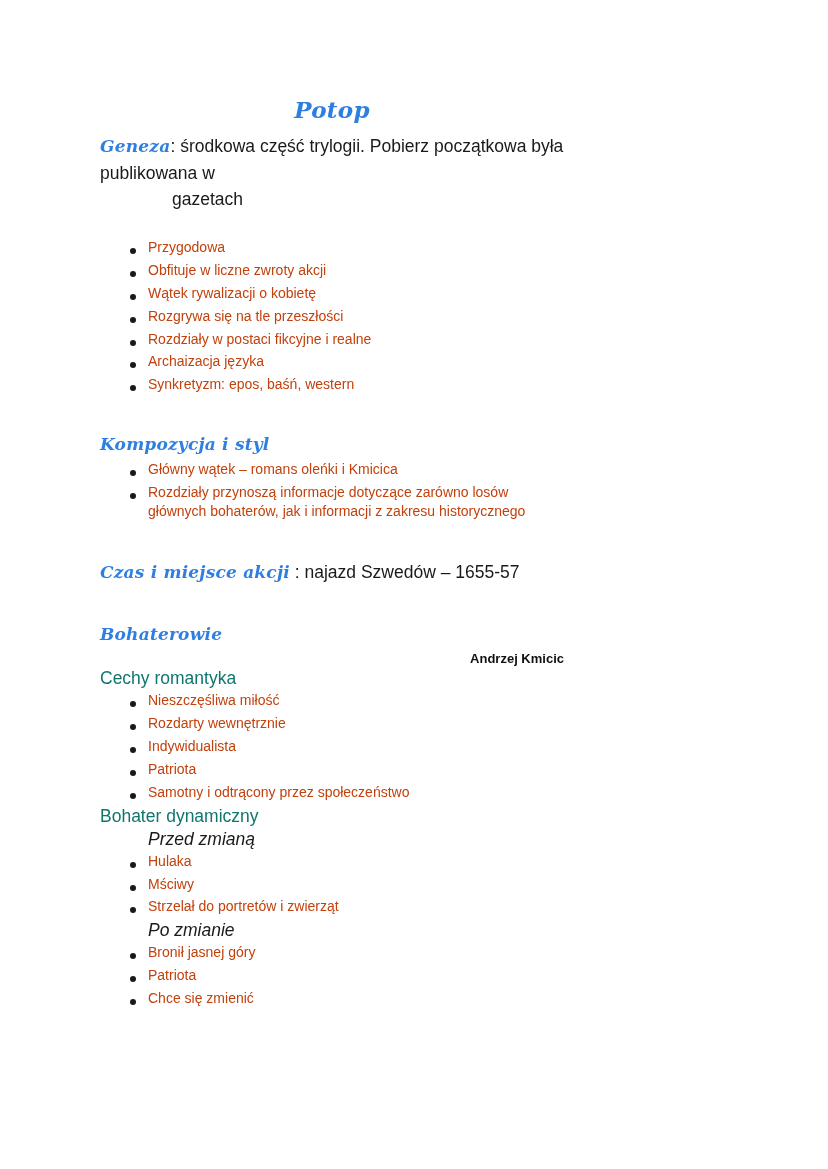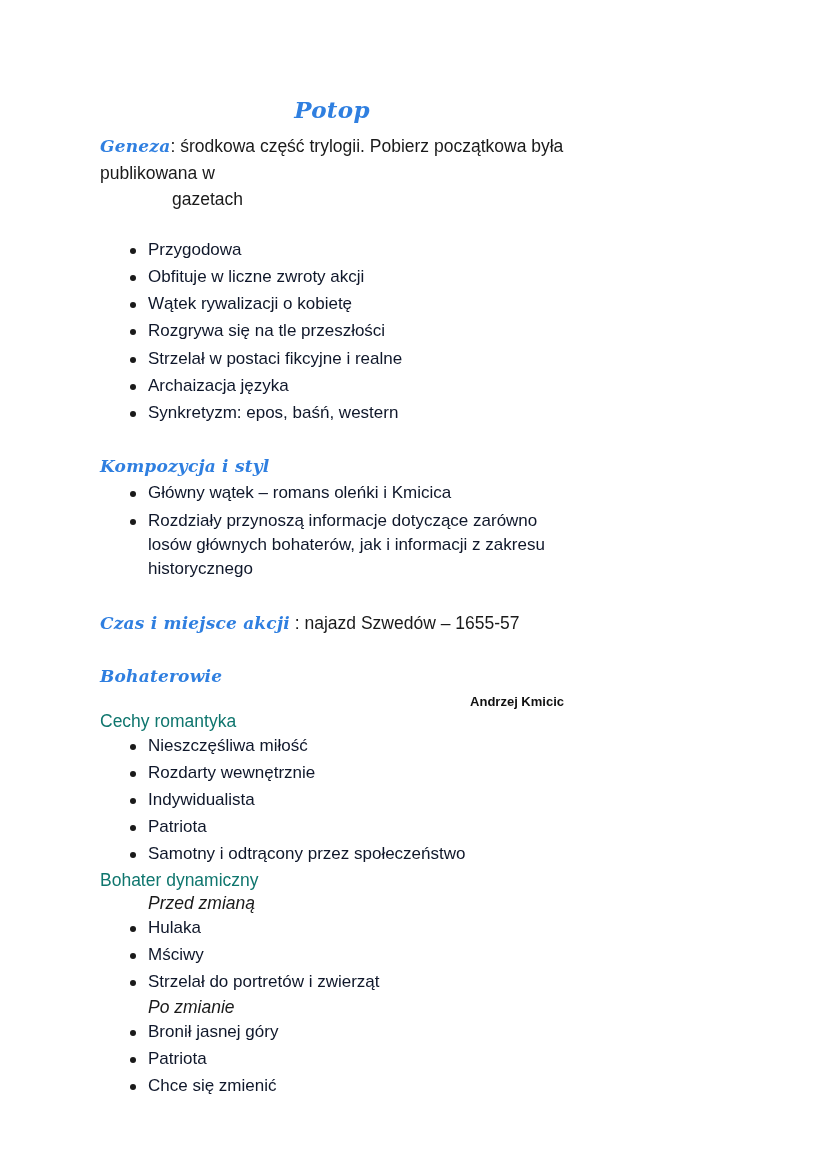--- a/index.html
+++ b/index.html
@@ -39,41 +39,41 @@
     font-weight: bold;
     font-size: 17px;
     letter-spacing: 0.2px;
   }
   .body-text {
     font-size: 17.5px;
     color: #1a1a1a;
     line-height: 1.42;
   }
   .para {
-    margin: 0 0 2px 0;
+    margin: 8px 0 2px 0;
     line-height: 1.5;
   }
   .para .cont {
     display: block;
     padding-left: 72px;
   }
   .gap-md { height: 22px; }
   .gap-lg { height: 26px; }
   ul.bullets {
     list-style: none;
     margin: 2px 0 0 0;
     padding: 0;
   }
   ul.bullets li {
     position: relative;
     padding-left: 48px;
-    font-size: 17px;
+    font-size: 14px;
     line-height: 1.42;
     margin-bottom: 3px;
-    color: #0f172a;
+    color: #c2410c;
   }
   ul.bullets li::before {
     content: "";
     position: absolute;
     left: 30px;
     top: 10px;
     width: 6px;
     height: 6px;
     border-radius: 50%;
     background: #1a1a1a;
@@ -116,21 +116,21 @@
     <span class="cont">gazetach</span>
   </div>
 
   <div class="gap-md"></div>
 
   <ul class="bullets">
     <li>Przygodowa</li>
     <li>Obfituje w liczne zwroty akcji</li>
     <li>Wątek rywalizacji o kobietę</li>
     <li>Rozgrywa się na tle przeszłości</li>
-    <li>Strzelał w postaci fikcyjne i realne</li>
+    <li>Rozdziały w postaci fikcyjne i realne</li>
     <li>Archaizacja języka</li>
     <li>Synkretyzm: epos, baśń, western</li>
   </ul>
 
   <div class="gap-lg"></div>
 
   <div class="para">
     <span class="heading inline-head">Kompozycja i styl</span>
   </div>
   <ul class="bullets">

